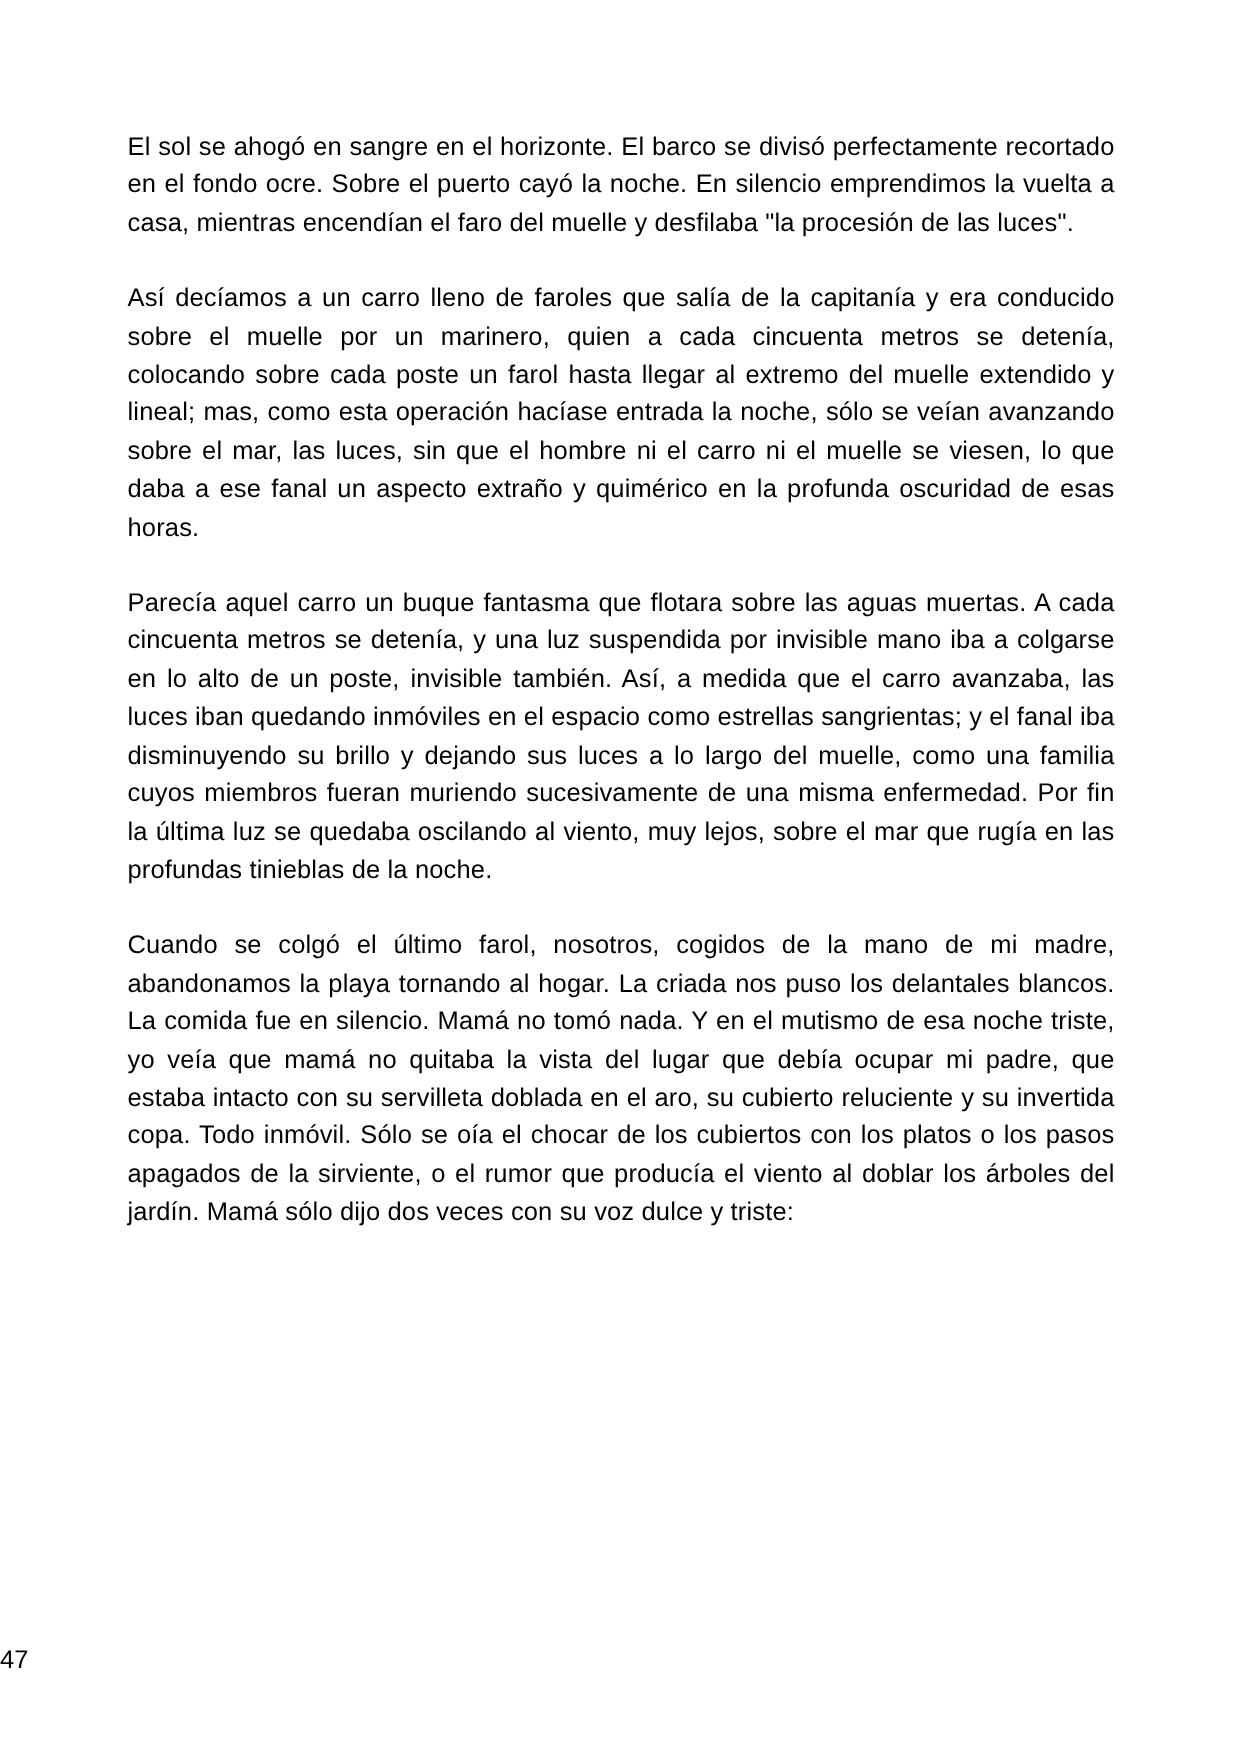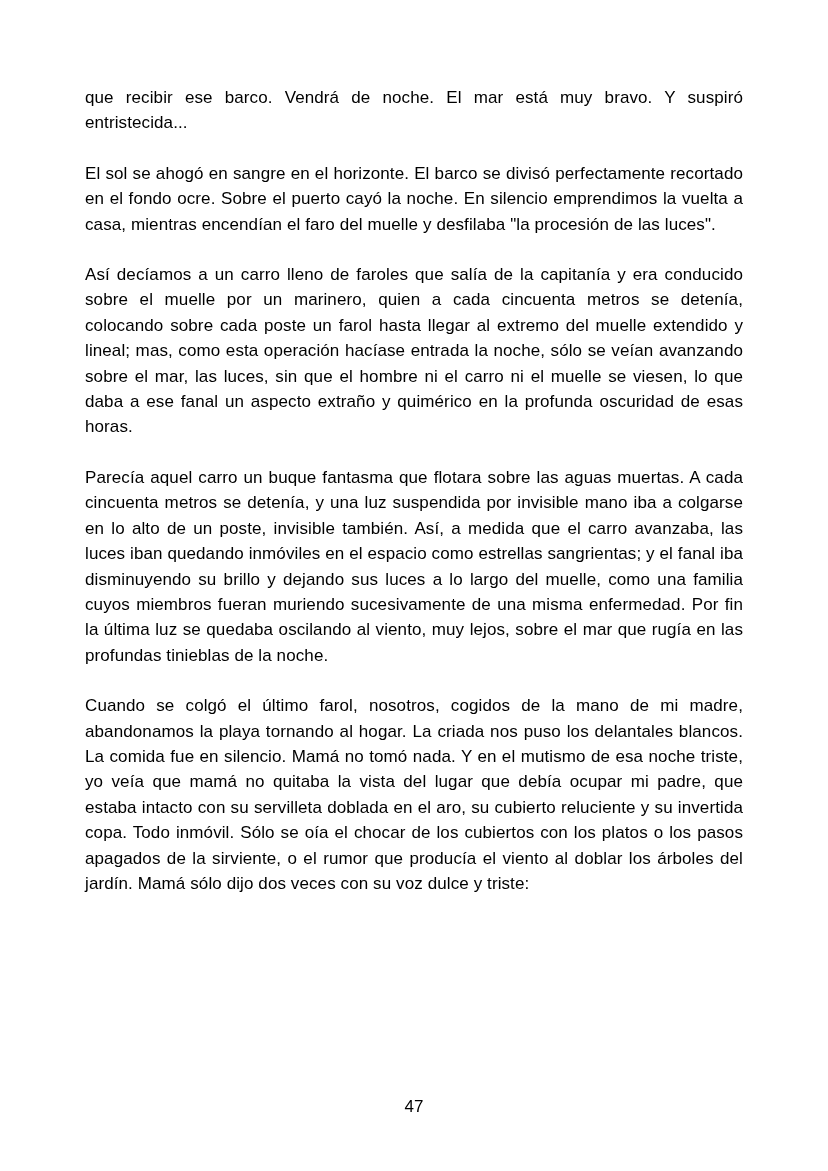--- a/index.html
+++ b/index.html
@@ -35,31 +35,29 @@
     line-height: 25.4px;
     text-align: justify;
     letter-spacing: 0.1px;
     color: #000000;
   }
   .page-number {
     position: absolute;
     left: 0;
     top: 1096px;
     width: 828px;
-    text-align: center;
     font-size: 17px;
     line-height: 22px;
     color: #000000;
   }
 </style>
 </head>
 <body>
 
 <div class="page">
   <div class="content">
-    <p>que recibir ese barco. Vendrá de noche. El mar está muy bravo. Y suspiró entristecida...</p>
     <p>El sol se ahogó en sangre en el horizonte. El barco se divisó perfectamente recortado en el fondo ocre. Sobre el puerto cayó la noche. En silencio emprendimos la vuelta a casa, mientras encendían el faro del muelle y desfilaba "la procesión de las luces".</p>
     <p>Así decíamos a un carro lleno de faroles que salía de la capitanía y era conducido sobre el muelle por un marinero, quien a cada cincuenta metros se detenía, colocando sobre cada poste un farol hasta llegar al extremo del muelle extendido y lineal; mas, como esta operación hacíase entrada la noche, sólo se veían avanzando sobre el mar, las luces, sin que el hombre ni el carro ni el muelle se viesen, lo que daba a ese fanal un aspecto extraño y quimérico en la profunda oscuridad de esas horas.</p>
     <p>Parecía aquel carro un buque fantasma que flotara sobre las aguas muertas. A cada cincuenta metros se detenía, y una luz suspendida por invisible mano iba a colgarse en lo alto de un poste, invisible también. Así, a medida que el carro avanzaba, las luces iban quedando inmóviles en el espacio como estrellas sangrientas; y el fanal iba disminuyendo su brillo y dejando sus luces a lo largo del muelle, como una familia cuyos miembros fueran muriendo sucesivamente de una misma enfermedad. Por fin la última luz se quedaba oscilando al viento, muy lejos, sobre el mar que rugía en las profundas tinieblas de la noche.</p>
     <p>Cuando se colgó el último farol, nosotros, cogidos de la mano de mi madre, abandonamos la playa tornando al hogar. La criada nos puso los delantales blancos. La comida fue en silencio. Mamá no tomó nada. Y en el mutismo de esa noche triste, yo veía que mamá no quitaba la vista del lugar que debía ocupar mi padre, que estaba intacto con su servilleta doblada en el aro, su cubierto reluciente y su invertida copa. Todo inmóvil. Sólo se oía el chocar de los cubiertos con los platos o los pasos apagados de la sirviente, o el rumor que producía el viento al doblar los árboles del jardín. Mamá sólo dijo dos veces con su voz dulce y triste:</p>
   </div>
   <div class="page-number">47</div>
 </div>
 
 </body></html>

